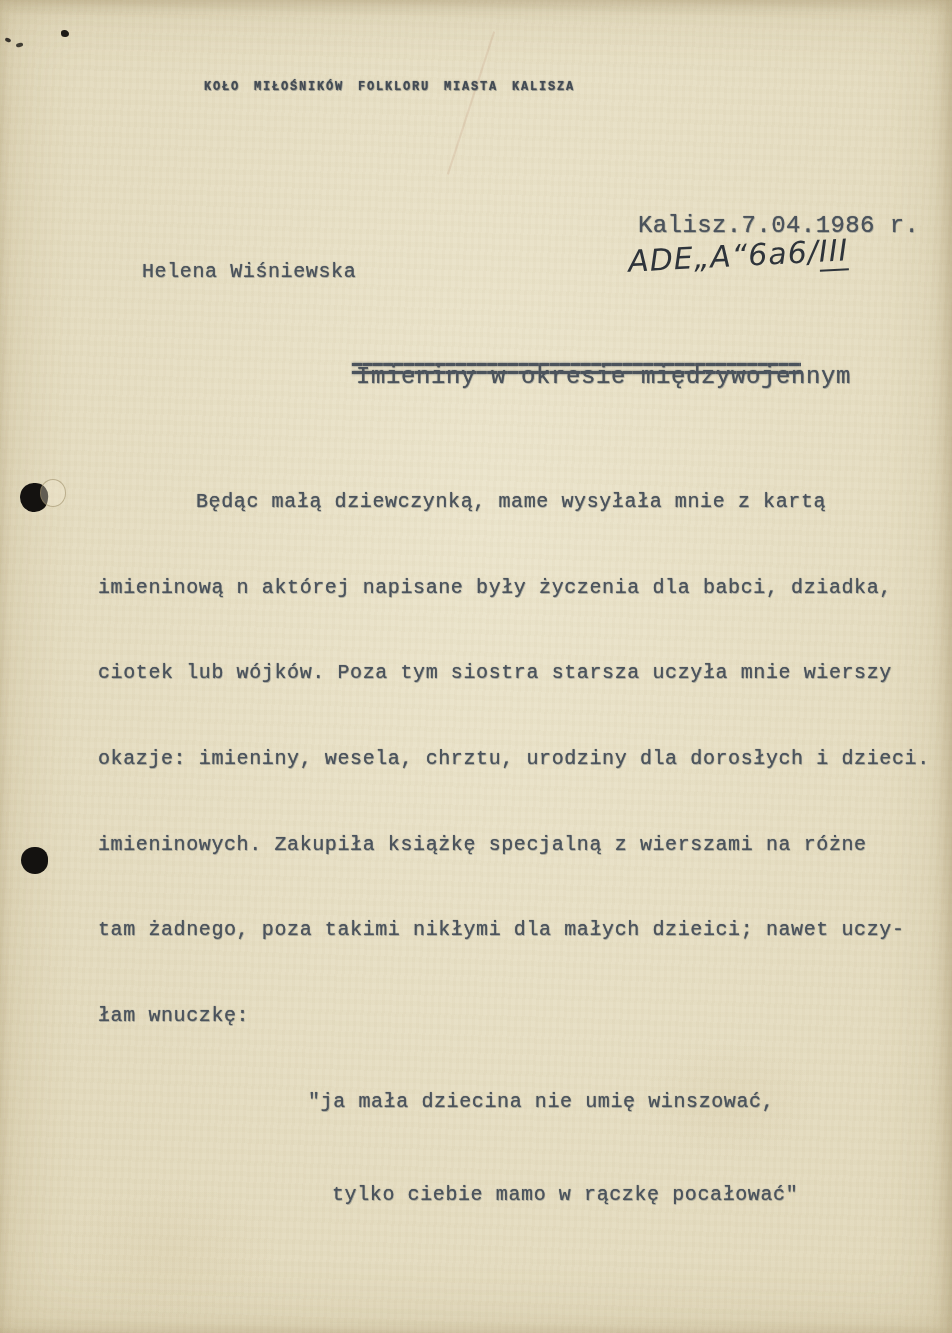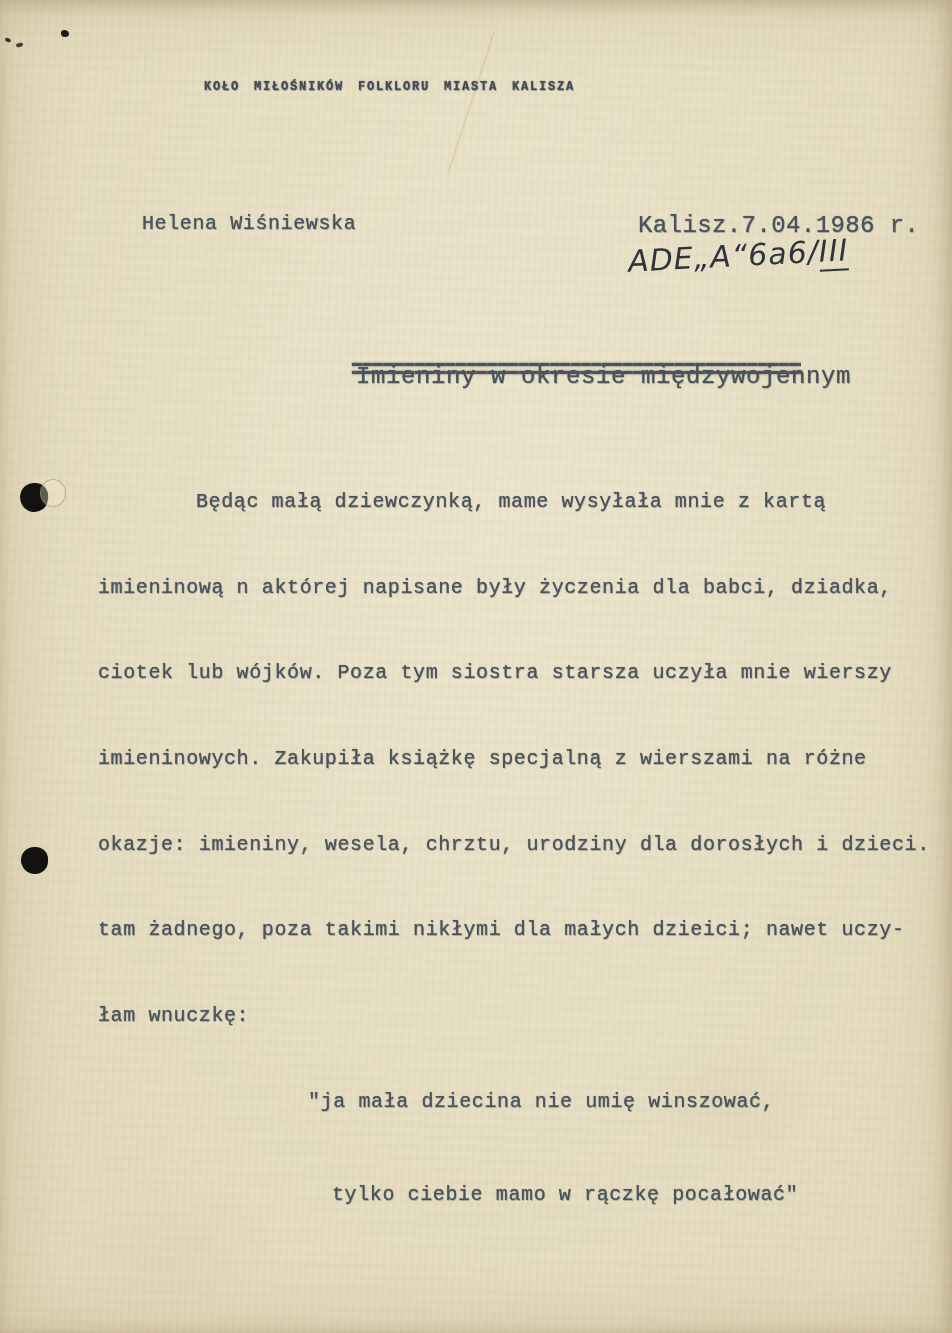--- a/index.html
+++ b/index.html
@@ -26,21 +26,21 @@
     font-size:12px;font-weight:700;letter-spacing:1.8px;word-spacing:5px;
     color:#434b54;
     text-shadow:0 0 1.3px rgba(67,75,84,0.9), 0.7px 0.7px 0 rgba(67,75,84,0.35);
   }
   #subtitle{
     position:absolute;left:332px;top:133px;
     font-size:18px;letter-spacing:0.4px;
     opacity:0.88;
   }
   #addr{position:absolute;left:142px;top:212px;font-size:20px;letter-spacing:0.6px;}
-  #addr .al{height:40px;}
+  #addr .al{height:40px;margin-top:48px;}
   #dateline{position:absolute;left:638px;top:212px;font-size:24px;letter-spacing:0.4px;}
   #annotation{
     position:absolute;left:628px;top:238px;
     font-family:"DejaVu Sans",sans-serif;
     font-style:italic;font-size:30px;font-weight:500;
     color:#2e343b;transform:rotate(-3deg);letter-spacing:1px;
     white-space:pre;
   }
   #annotation .hw-underlined{border-bottom:2.5px solid #2e343b;padding-bottom:1px;}
   #doc-heading{
@@ -93,22 +93,22 @@
 
   <div id="annotation"><span>ADE„A“6a6/</span><span class="hw-underlined">III</span></div>
 
   <div id="doc-heading" class="type">Imieniny w okresie międzywojennym</div>
   <div id="heading-underline">============================================</div>
 
   <div id="body-text" class="type">
     <div class="ln ind">Będąc małą dziewczynką, mame wysyłała mnie z kartą</div>
     <div class="ln">imieninową n aktórej napisane były życzenia dla babci, dziadka,</div>
     <div class="ln">ciotek lub wójków. Poza tym siostra starsza uczyła mnie wierszy</div>
+    <div class="ln">okazje: imieniny, wesela, chrztu, urodziny dla dorosłych i dzieci.</div>
     <div class="ln">imieninowych. Zakupiła książkę specjalną z wierszami na różne</div>
-    <div class="ln">okazje: imieniny, wesela, chrztu, urodziny dla dorosłych i dzieci.</div>
     <div class="ln">tam żadnego, poza takimi nikłymi dla małych dzieici; nawet uczy-</div>
     <div class="ln">łam wnuczkę:</div>
     <div class="ln q1">"ja mała dziecina nie umię winszować,</div>
     <div class="ln q2">tylko ciebie mamo w rączkę pocałować"</div>
     
     
     
     
     
     

